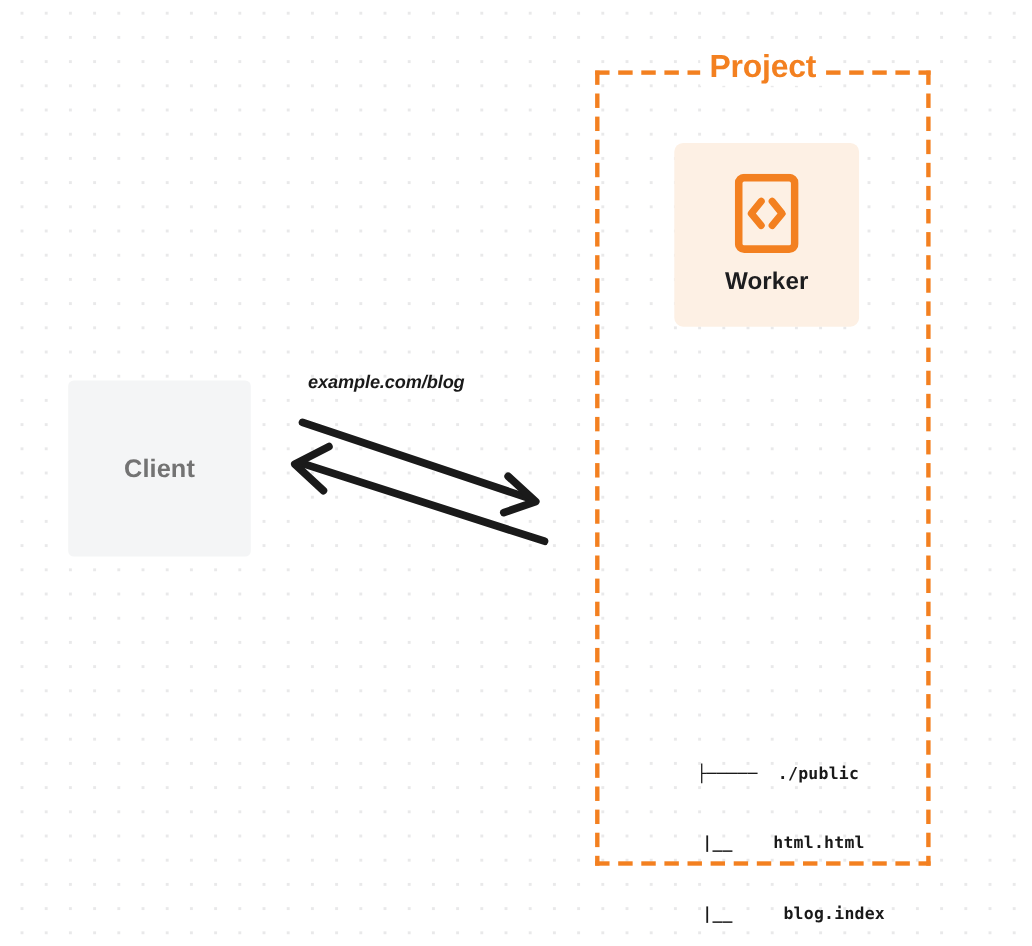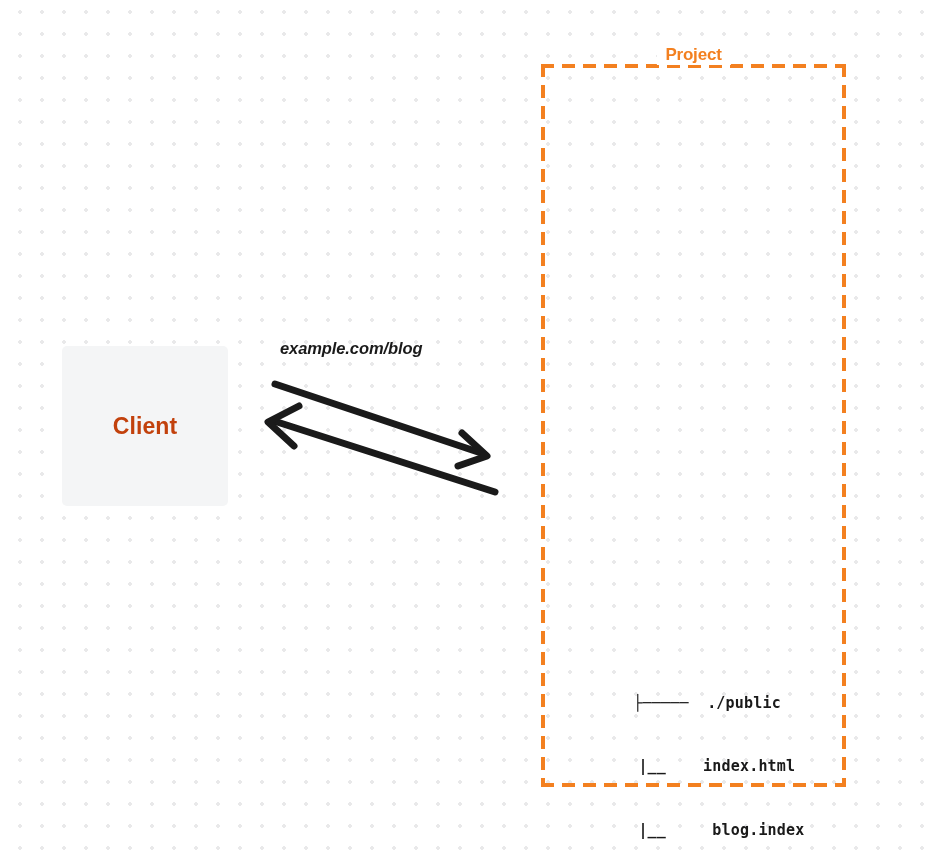--- a/index.html
+++ b/index.html
@@ -34,21 +34,21 @@
     height: 160px;
     background: #f4f5f6;
     border-radius: 5px;
     display: flex;
     align-items: center;
     justify-content: center;
   }
   #client-label {
     font-size: 23px;
     font-weight: bold;
-    color: #c2410c;
+    color: #737373;
     letter-spacing: 0.1px;
   }
 
   
   #request-label {
     position: absolute;
     left: 280px;
     top: 339px;
     font-size: 16.5px;
     font-weight: bold;
@@ -101,21 +101,21 @@
     background-image: linear-gradient(to bottom, #f38020 0 13px, transparent 13px 21px);
     background-size: 4px 21px;
   }
   #project-title {
     position: absolute;
     left: 50%;
     top: -19px;
     transform: translateX(-50%);
     background: #ffffff;
     padding: 0 9px;
-    font-size: 17px;
+    font-size: 29px;
     font-weight: bold;
     color: #f38020;
     letter-spacing: -0.2px;
     white-space: nowrap;
   }
 
   
   .node-card {
     position: absolute;
     width: 168px;
@@ -183,22 +183,30 @@
   </svg>
 
   <div id="project-group">
     <span class="dash-edge edge-top"></span>
     <span class="dash-edge edge-bottom"></span>
     <span class="dash-edge edge-left"></span>
     <span class="dash-edge edge-right"></span>
     <span id="project-title">Project</span>
   </div>
 
+  <div id="worker-card" class="node-card">
+    <svg class="card-icon" width="58" height="72" viewBox="0 0 58 72" xmlns="http://www.w3.org/2000/svg">
+      <rect x="3.5" y="3.5" width="51" height="65" rx="5" ry="5" fill="none" stroke="#f38020" stroke-width="7"></rect>
+      <polyline points="24,25 15,36 24,47" fill="none" stroke="#f38020" stroke-width="6.5" stroke-linecap="round" stroke-linejoin="round"></polyline>
+      <polyline points="34,25 43,36 34,47" fill="none" stroke="#f38020" stroke-width="6.5" stroke-linecap="round" stroke-linejoin="round"></polyline>
+    </svg>
+    <span class="card-label">Worker</span>
+  </div>
 
 
   <div id="assets-tree">
     <span class="tree-line">├─────  ./public</span>
-    <span class="tree-line">      |__    index.html</span>
+    <span class="tree-line">      |__    html.html</span>
     <span class="tree-line">      |__     blog.index</span>
     
   </div>
 
 </div>
 
 </body></html>

